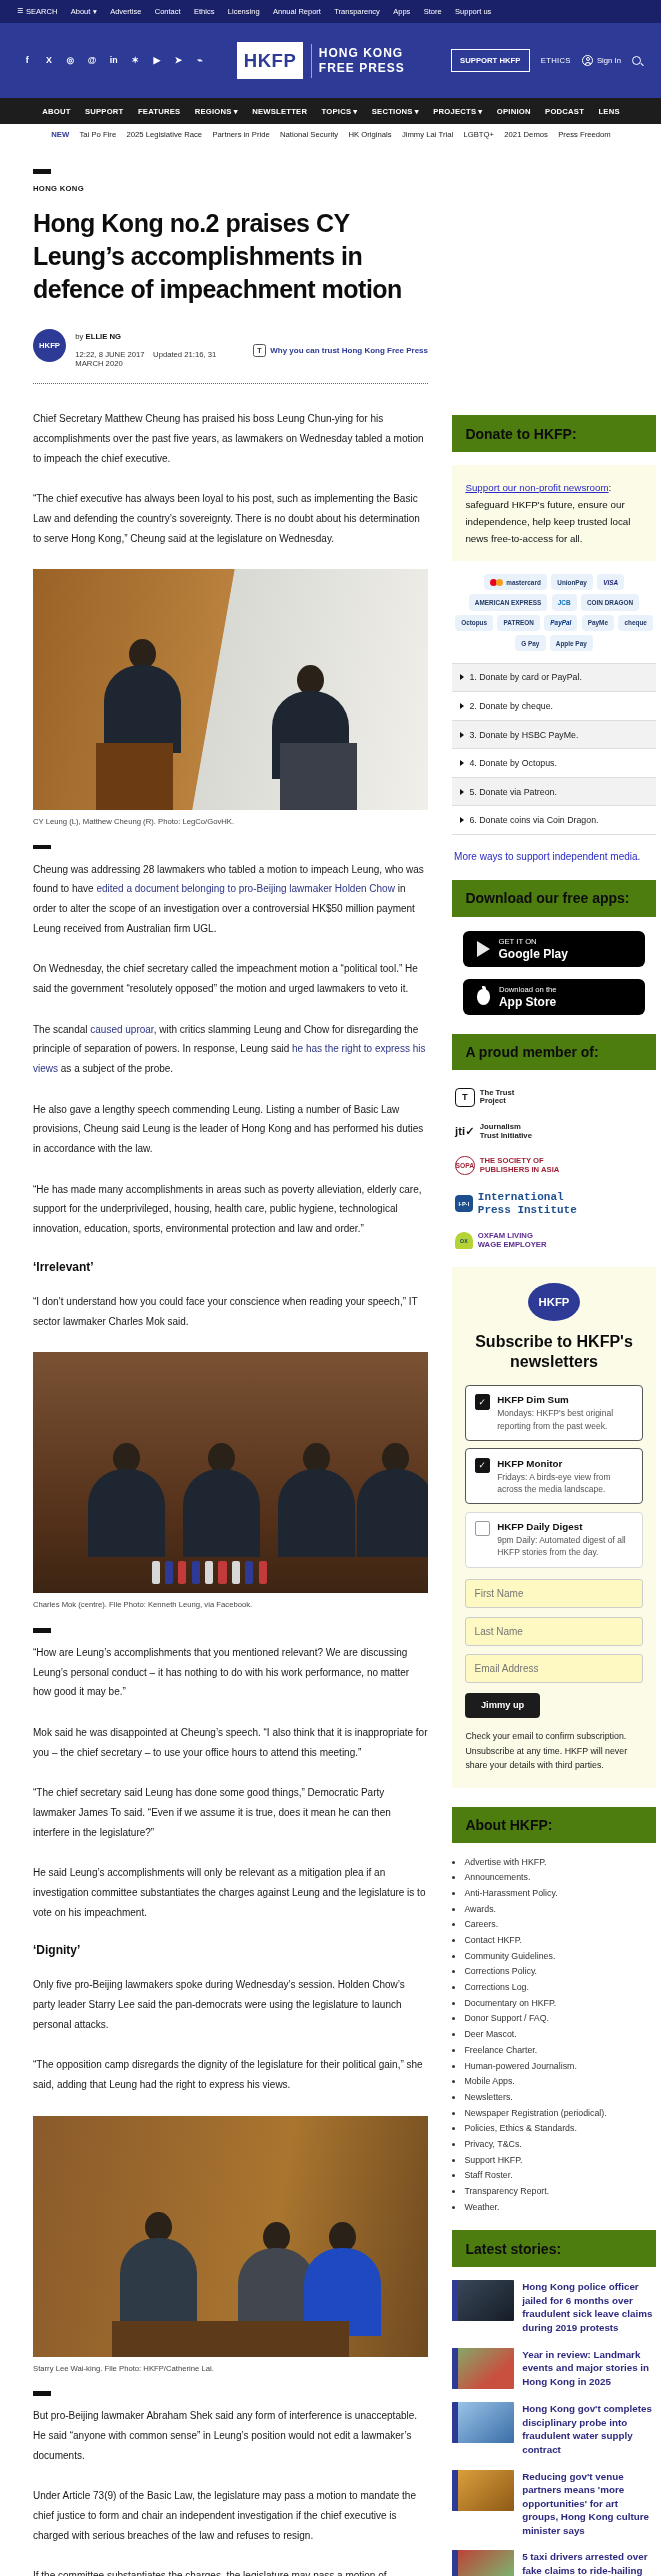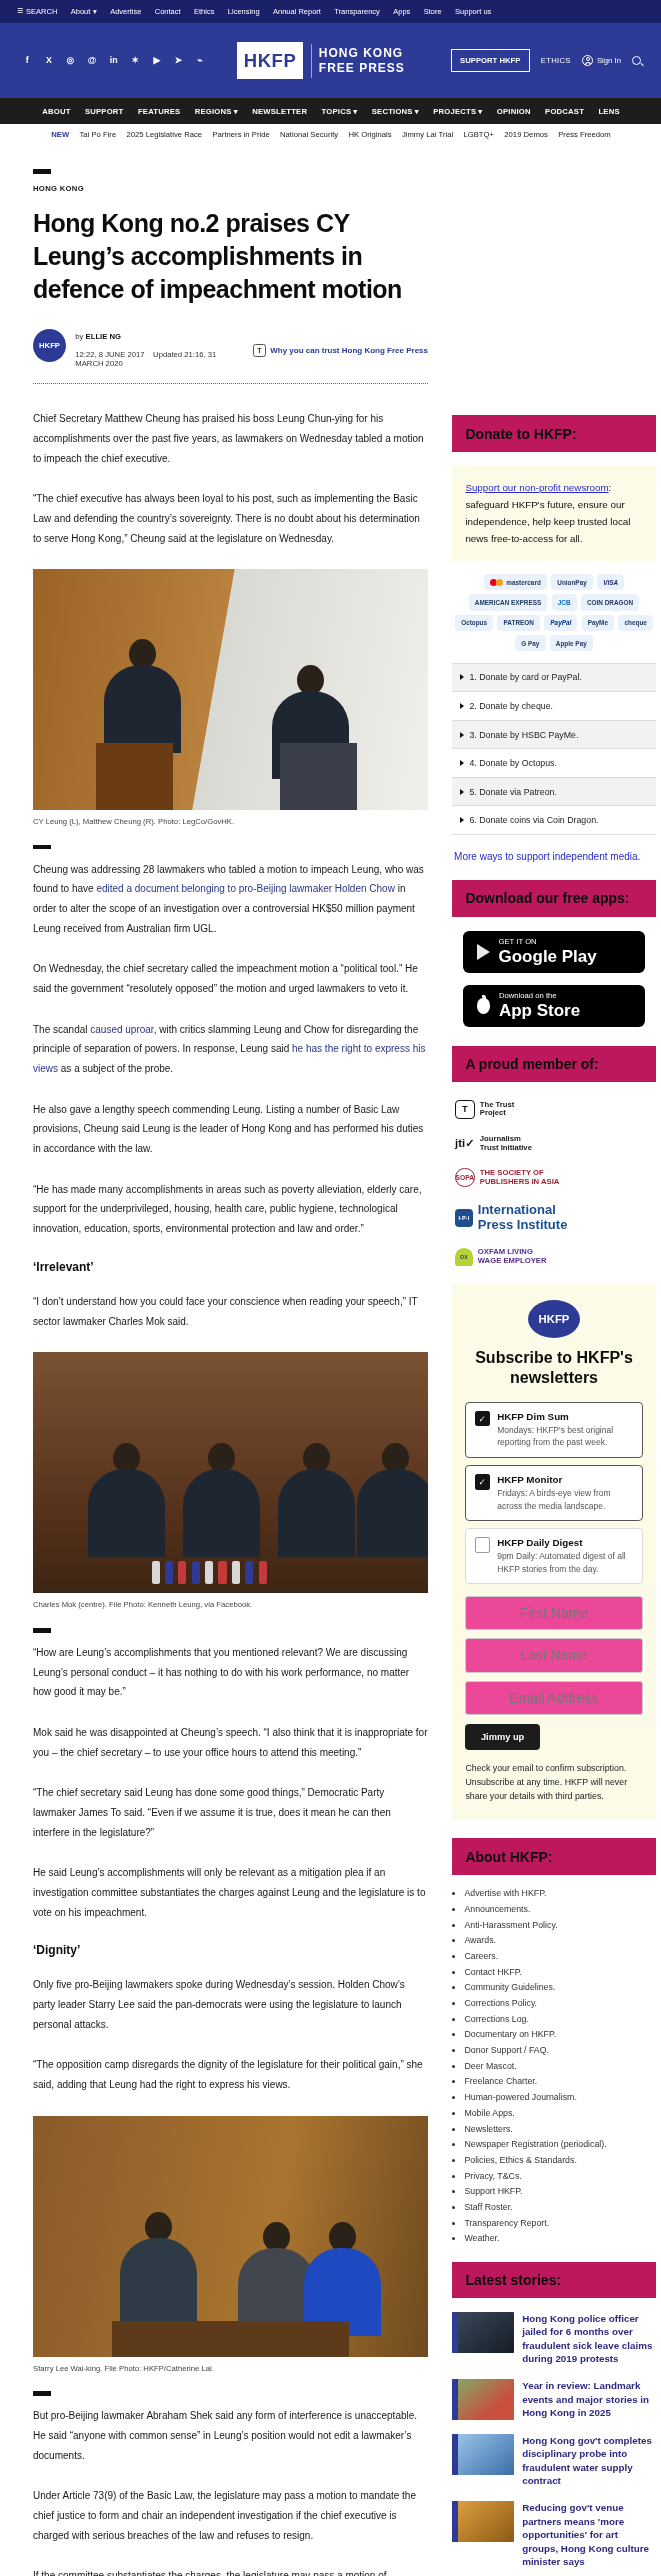--- a/index.html
+++ b/index.html
@@ -81,39 +81,39 @@
   .microw i:nth-child(3n){background:#c23a3a;}
   figcaption{font-size:7.7px;color:#454545;margin-top:7.2px;}
   .mem{display:flex;align-items:center;gap:5.2px;}
   .mem .box{width:17.5px;height:17.5px;border:1.5px solid #111;border-radius:4.1px;font-weight:800;
             font-size:9.3px;display:flex;align-items:center;justify-content:center;}
   .mem .txt{font-weight:700;font-size:7.7px;line-height:1.15;color:#222;}
   .mem.jti .box{border:none;color:#111;font-size:11.3px;width:auto;}
   .mem.sopa .box{border:1px solid #9e2235;border-radius:50%;color:#9e2235;font-size:6.7px;}
   .mem.sopa .txt{color:#9e2235;}
   .mem.ipi .box{border:none;background:#1d4f8f;color:#fff;font-size:5.7px;}
-  .mem.ipi .txt{color:#1d4f8f;font-family:Liberation Sans, sans-serif;font-size:13px;}
+  .mem.ipi .txt{color:#1d4f8f;font-family:Liberation Mono, monospace;font-size:11px;}
   .mem.oxfam .box{border:none;background:#b5d334;border-radius:50% 50% 3.1px 3.1px;color:#246;font-size:5.2px;}
   .mem.oxfam .txt{color:#5b2d8e;}
   .badge{background:#000;color:#fff;border-radius:6.2px;padding:6.2px 13.4px;display:flex;
          align-items:center;gap:9px;min-width:155px;}
   .badge .tri{width:0;height:0;border-left:13.4px solid #e8e8e8;border-top:8.2px solid transparent;
               border-bottom:8.2px solid transparent;}
   .badge .apl{width:13.4px;height:15.5px;background:#fff;border-radius:46% 46% 48% 48%;position:relative;}
   .badge .apl:before{content:"";position:absolute;top:-3.6px;left:5.7px;width:4.1px;height:4.1px;
                      background:#fff;border-radius:0 60% 0 60%;}
   .badge .bt{font-size:7.7px;}
-  .badge .bm{font-size:17px;font-weight:700;margin-top:1px;}
+  .badge .bm{font-size:12px;font-weight:700;margin-top:1px;}
   .chips{display:flex;flex-wrap:wrap;gap:5.2px;justify-content:center;margin:7.2px 0 0;}
   .chip{background:#e9f1fb;border-radius:4.1px;padding:5.7px 8.2px;font-size:7.2px;font-weight:800;
         color:#223a63;display:flex;align-items:center;gap:3.1px;}
   .chip .c1{width:7.2px;height:7.2px;border-radius:50%;background:#eb001b;display:inline-block;}
   .chip .c2{width:7.2px;height:7.2px;border-radius:50%;background:#f79e1b;margin-left:-4.1px;display:inline-block;}
   
-  .side-h{background:#be185d;font-size:14px;font-weight:800;padding:10.3px 13.4px;margin:18.5px 0 13.4px;color:#0d0d0d;}
+  .side-h{background:#4d7c0f;font-size:14px;font-weight:800;padding:10.3px 13.4px;margin:18.5px 0 13.4px;color:#0d0d0d;}
   .ybox{background:#fbfbe8;padding:13.4px;font-size:9.8px;line-height:1.75;color:#111;}
   .ybox a{color:#2a2ac4;font-weight:400;}
   .schips{display:flex;flex-wrap:wrap;gap:4.1px;margin:13.4px 0 5.2px;}
   .schips .chip{padding:4.6px 6.2px;font-size:6.4px;}
   .dlist{margin-top:11.3px;border-top:0.5px solid #ddd;}
   .drow{display:flex;gap:5.2px;align-items:center;padding:8.8px 8.2px;font-size:8.8px;color:#222;
         border-bottom:0.5px solid #ddd;}
   .drow:nth-child(odd){background:#f2f2f2;}
   .drow .tri{width:0;height:0;border-left:4.6px solid #111;border-top:3.1px solid transparent;
              border-bottom:3.1px solid transparent;flex:none;}
@@ -127,21 +127,21 @@
   .nhead{font-size:16px;font-weight:800;text-align:center;line-height:1.25;margin-bottom:13.4px;color:#0d0d0d;}
   .ncard{background:#fff;border:0.5px solid #d9d9d9;border-radius:4.1px;padding:8.2px;display:flex;
          gap:7.2px;margin-bottom:7.2px;}
   .ncard.checked{border:0.8px solid #555;}
   .cbox{width:13.4px;height:13.4px;border:0.8px solid #999;border-radius:2.1px;background:#fff;flex:none;
         display:flex;align-items:center;justify-content:center;font-size:8.8px;color:#fff;}
   .cbox.on{background:#141414;border-color:#141414;}
   .ncard .nm{font-weight:800;font-size:9.8px;color:#111;}
   .ncard .ds{font-size:8.5px;color:#555;line-height:1.45;margin-top:2.1px;}
   .nin{width:100%;box-sizing:border-box;padding:8.2px;border:0.5px solid #ccc;border-radius:3.1px;
-       font-size:14px;margin:4.1px 0;font-family:"Liberation Sans",sans-serif;background:#ec4899;text-align:center;}
+       font-size:10px;margin:4.1px 0;font-family:"Liberation Sans",sans-serif;background:#fef9c3;}
   .signup{background:#1c1c1c;color:#fff;font-weight:800;font-size:9.3px;border:none;border-radius:4.1px;
           padding:7.7px 15.5px;margin:5.2px 0 11.3px;}
   .nfine{font-size:8.8px;line-height:1.6;color:#222;}
   .about ul{margin:5.2px 0 5.2px 12.4px;padding:0;}
   .about li{font-size:8.8px;color:#333;margin:5.7px 0;}
   .latest .item{display:flex;gap:8.2px;margin:13.4px 0;}
   .thumb{width:62px;height:41px;flex:none;position:relative;border-radius:1px;overflow:hidden;}
   .thumb:before{content:"";position:absolute;left:0;top:0;bottom:0;width:6.2px;background:#2d3a96;}
   .t1{background:linear-gradient(140deg,#3c4a5c,#151c26);}
   .t2{background:linear-gradient(140deg,#7fae6c,#c94f3f 70%);}
@@ -219,21 +219,21 @@
 <div class="ticker">
   <span class="new">NEW</span>
   <span id="ticker-items" style="display:flex;gap:10.3px;">
       <a>Tai Po Fire</a>
       <a>2025 Legislative Race</a>
       <a>Partners in Pride</a>
       <a>National Security</a>
       <a>HK Originals</a>
       <a>Jimmy Lai Trial</a>
       <a>LGBTQ+</a>
-      <a>2019 Demos</a>
+      <a>2021 Demos</a>
       <a>Press Freedom</a>
     </span>
 </div>
 
 <div class="content">
 
   <div class="maincol">
     <div class="marker"></div>
     <div class="cat">HONG KONG</div>
     <h1>Hong Kong no.2 praises CY Leung’s accomplishments in defence of impeachment motion</h1>

